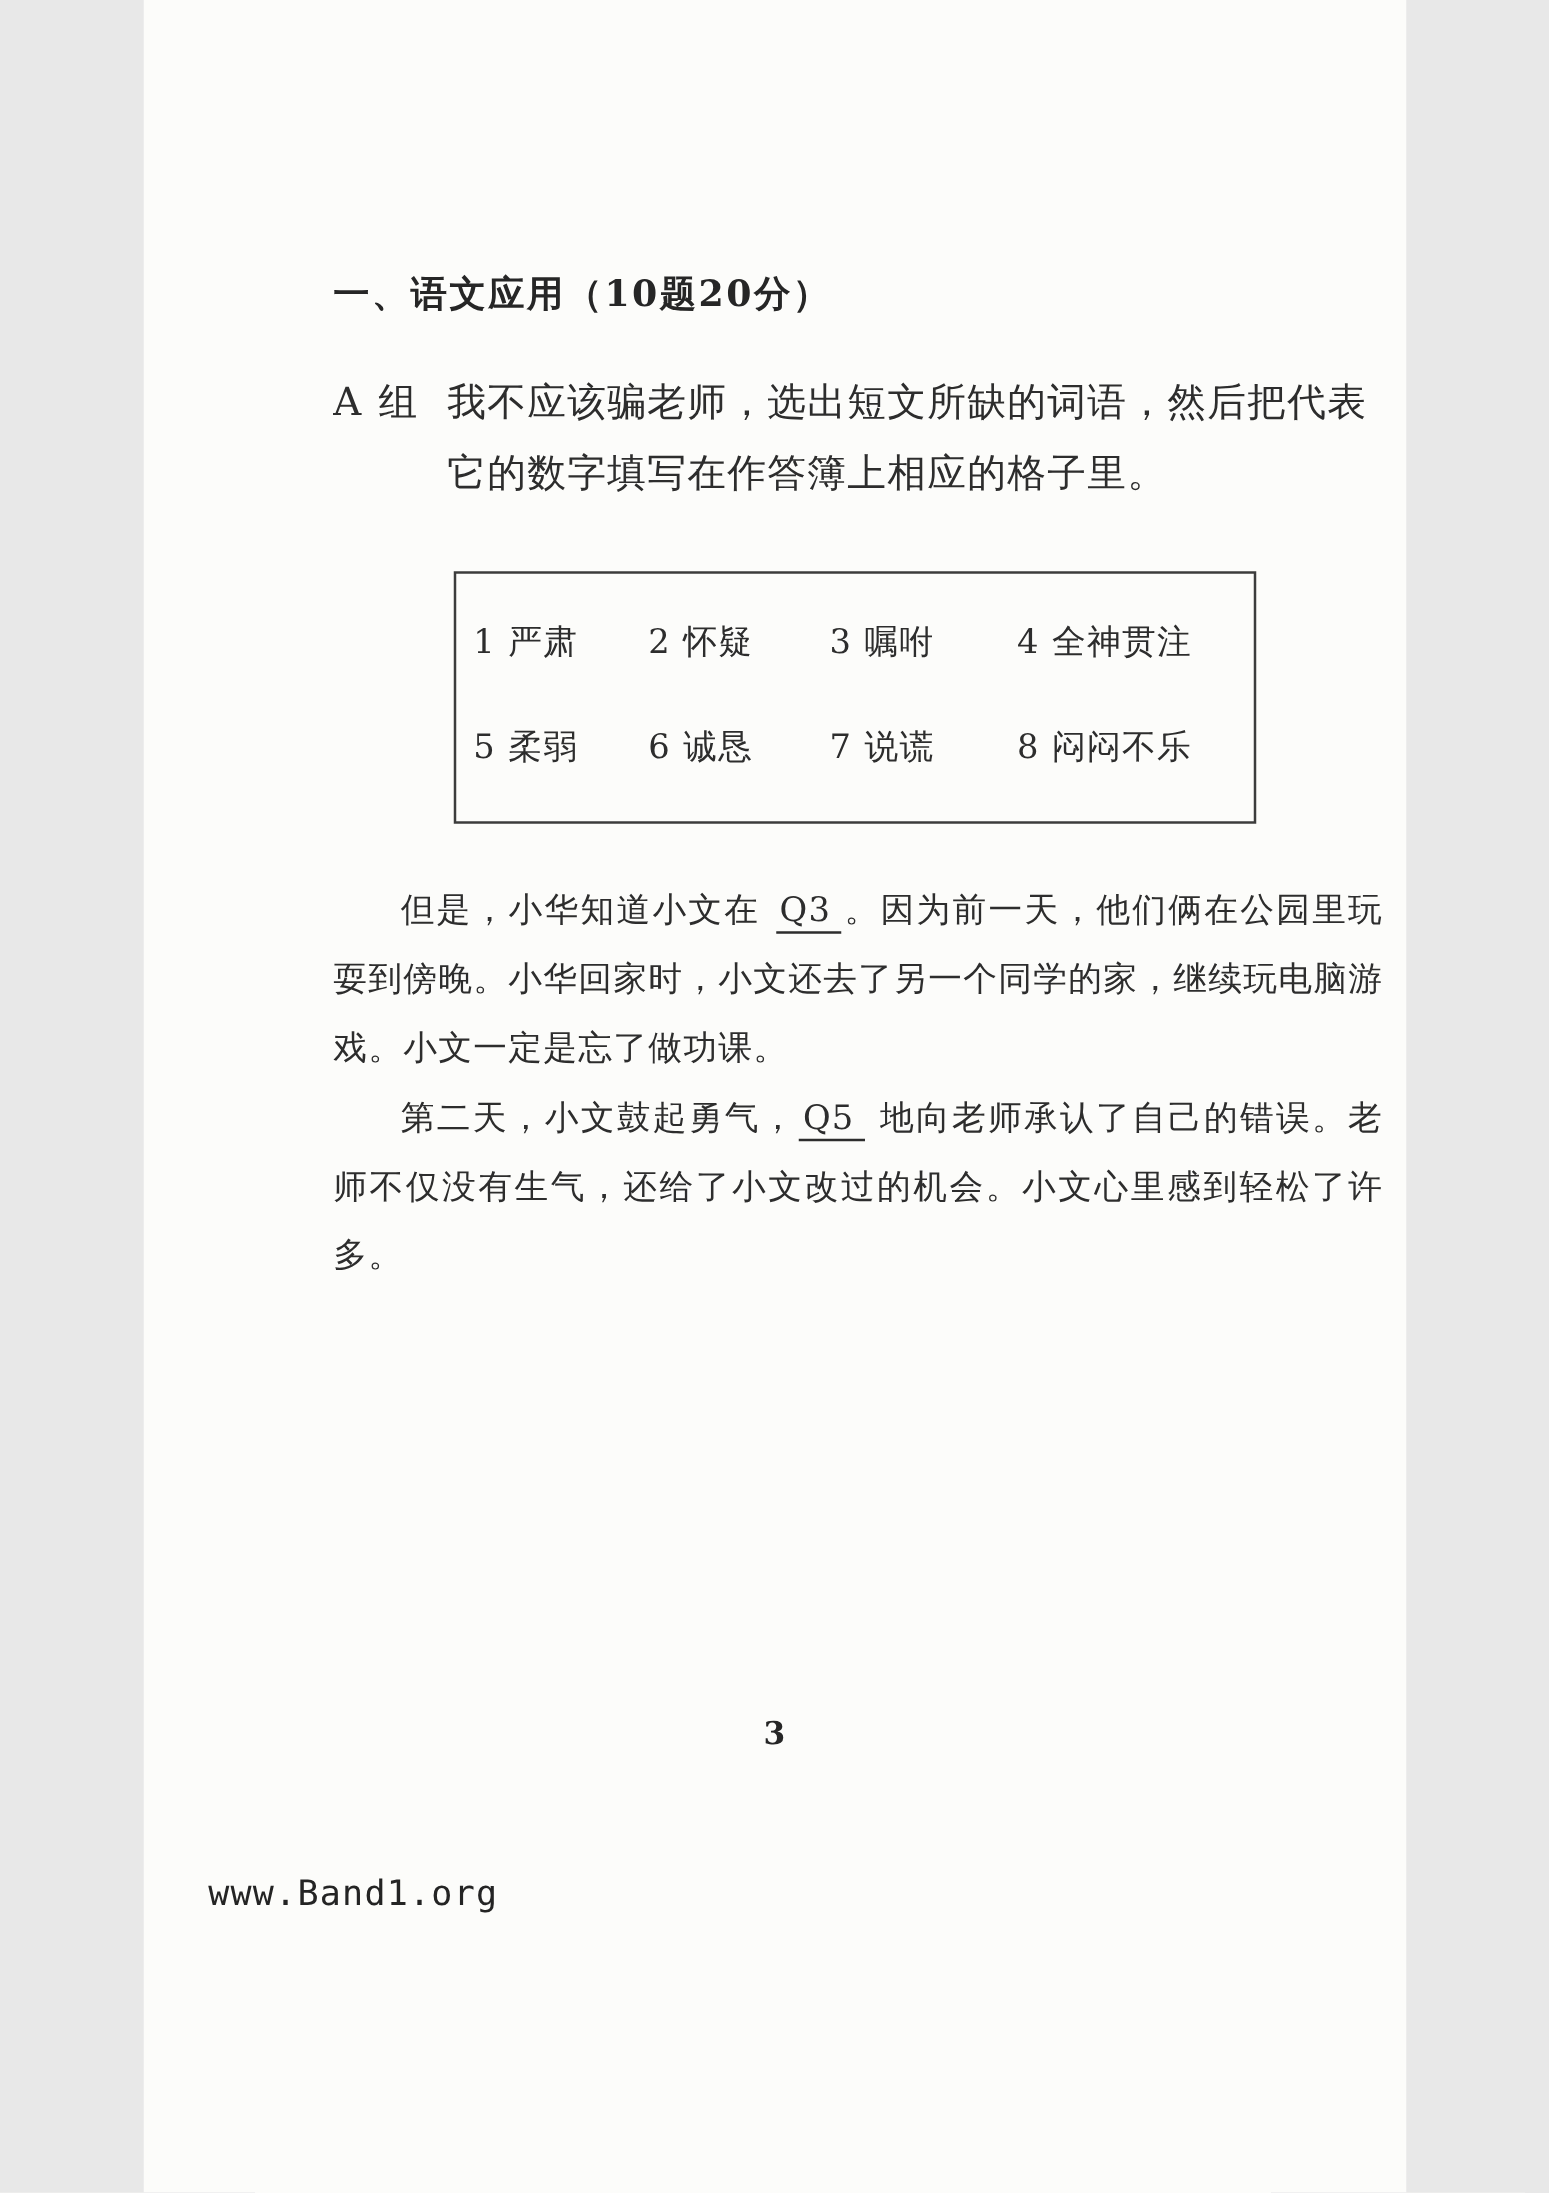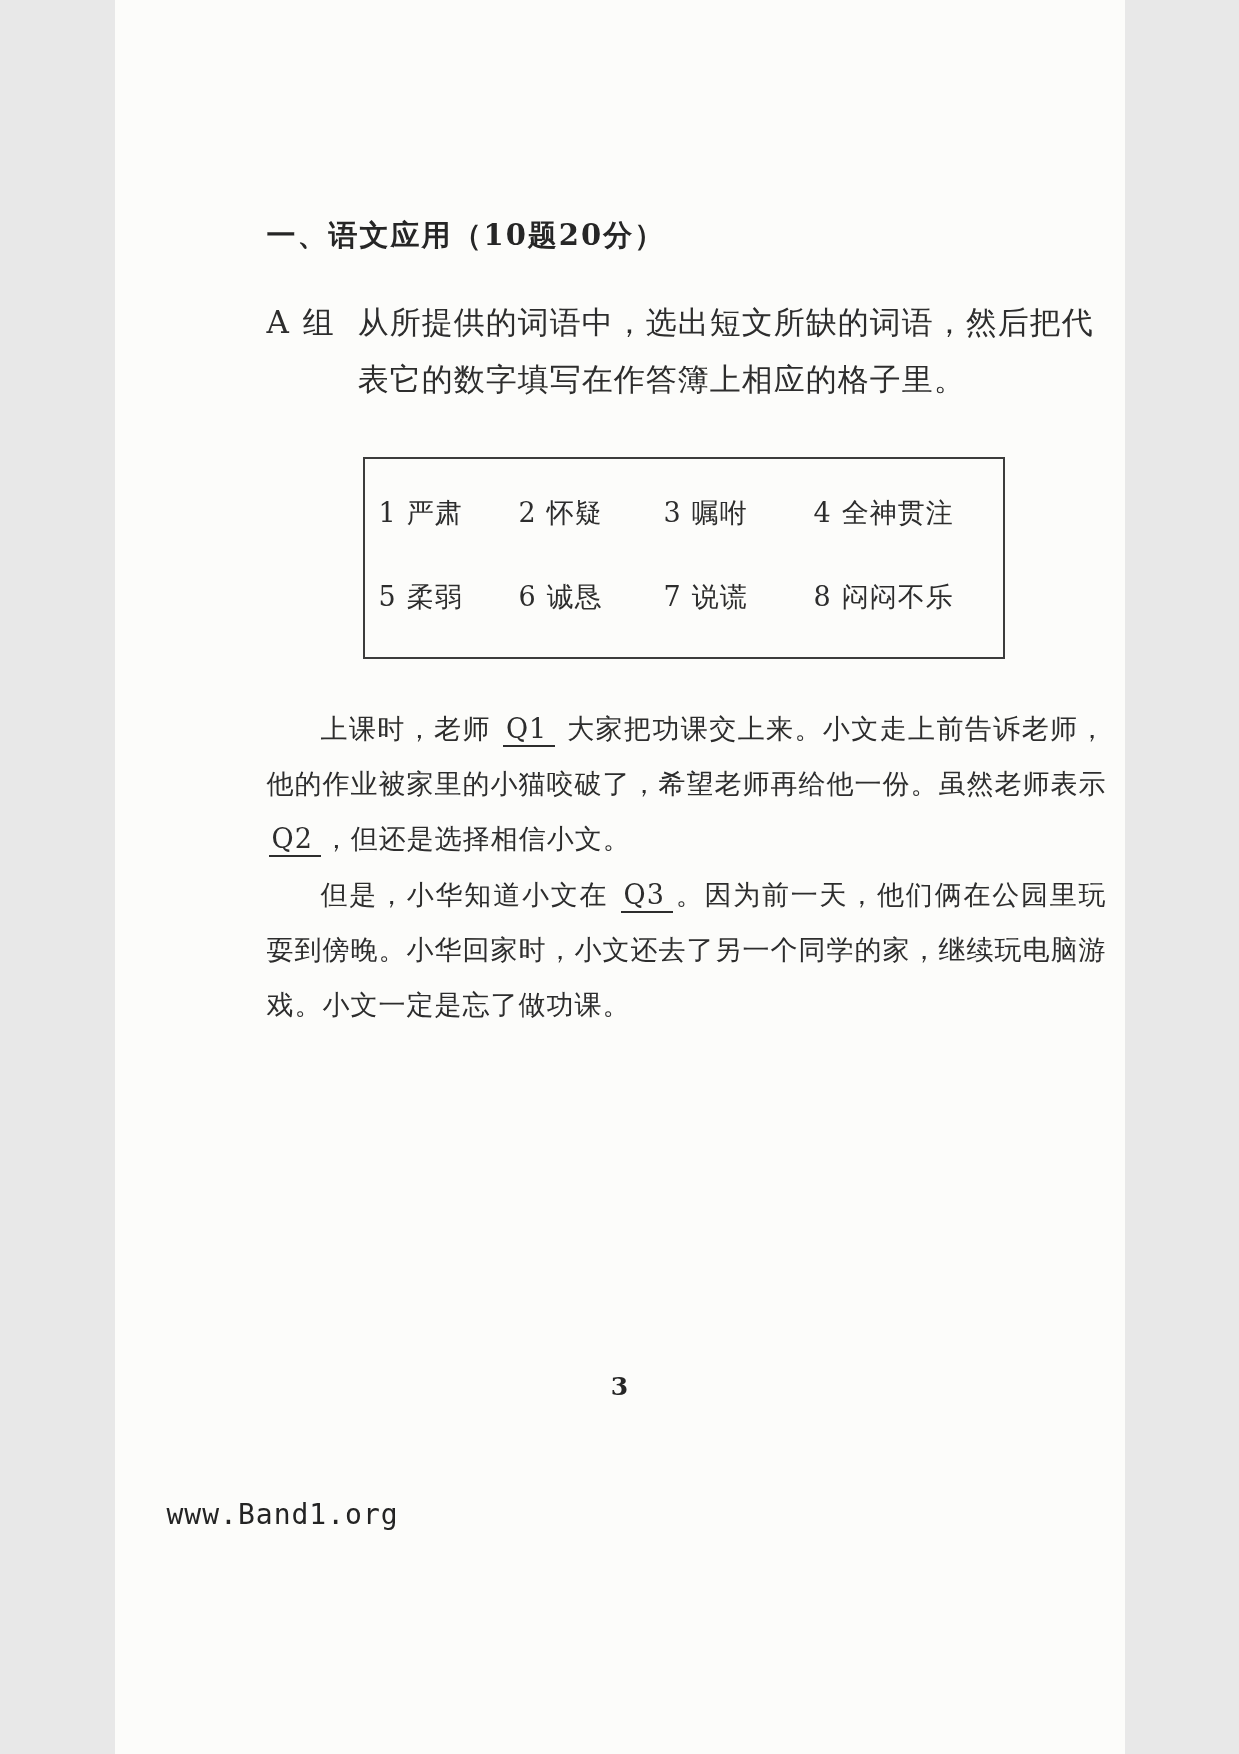--- a/index.html
+++ b/index.html
@@ -104,21 +104,21 @@
 </head>
 <body>
 
 <div class="page">
   <div class="content">
 
     <h1 class="doc-title">一、语文应用（10题20分）</h1>
 
     <div class="instruction-row">
       <span class="group-label">A 组</span>
-      <span class="instruction-text">从所提供的词语中，选出短文所缺的词语，然后把代表它的数字填写在作答簿上相应的格子里。</span>
+      <span class="instruction-text">我不应该骗老师，选出短文所缺的词语，然后把代表它的数字填写在作答簿上相应的格子里。</span>
     </div>
 
     <div class="word-bank">
       <div class="option">
         <span class="num">1</span><span class="word">严肃</span>
       </div>
       <div class="option">
         <span class="num">2</span><span class="word">怀疑</span>
       </div>
       <div class="option">
@@ -136,25 +136,25 @@
       <div class="option">
         <span class="num">7</span><span class="word">说谎</span>
       </div>
       <div class="option">
         <span class="num">8</span><span class="word">闷闷不乐</span>
       </div>
     </div>
 
     <div class="passage">
 
-      <p><span>上课时，老师 </span><span class="blank">Q1</span><span> 大家把功课交上来。小文走上前告诉老师，他的作业被家里的小猫咬破了，希望老师再给他一份。虽然老师表示 </span><span class="blank">Q2</span><span>，但还是选择相信小文。</span></p>
 
       <p><span>但是，小华知道小文在 </span><span class="blank">Q3</span><span>。因为前一天，他们俩在公园里玩耍到傍晚。小华回家时，小文还去了另一个同学的家，继续玩电脑游戏。小文一定是忘了做功课。</span></p>
 
 
+      <p><span>第二天，小文鼓起勇气，</span><span class="blank">Q5</span><span> 地向老师承认了自己的错误。老师不仅没有生气，还给了小文改过的机会。小文心里感到轻松了许多。</span></p>
 
     </div>
   </div>
 
   <div class="page-number">3</div>
 
   <div class="footer-url">www.Band1.org</div>
 </div>
 
 </body></html>

